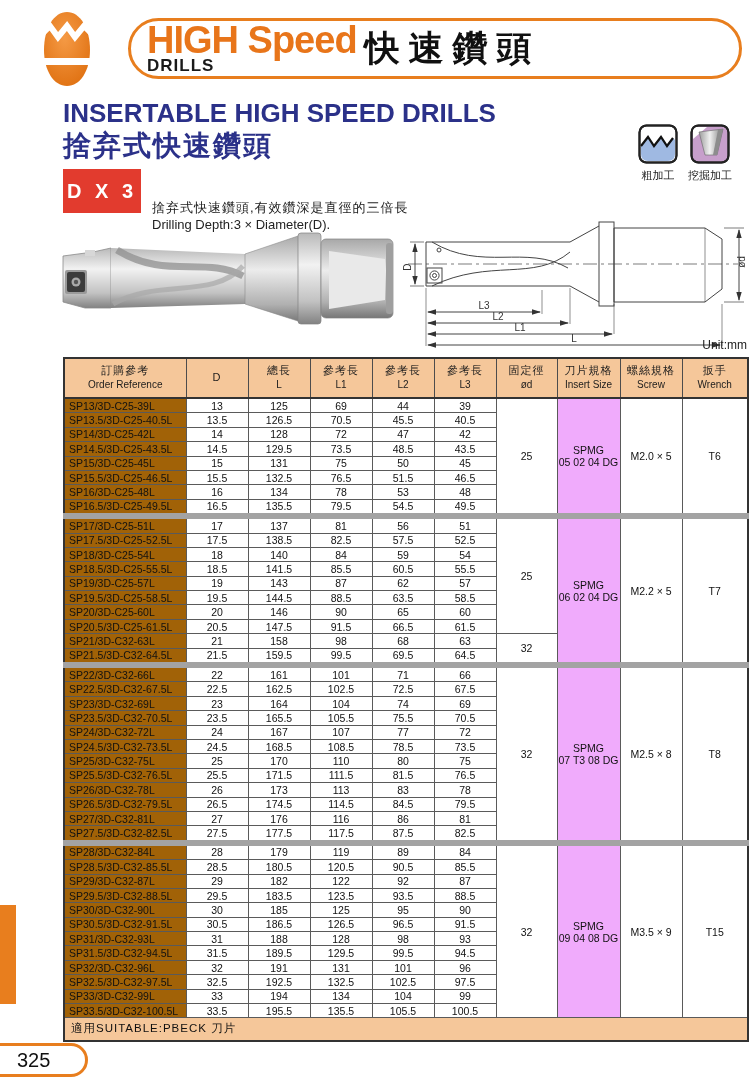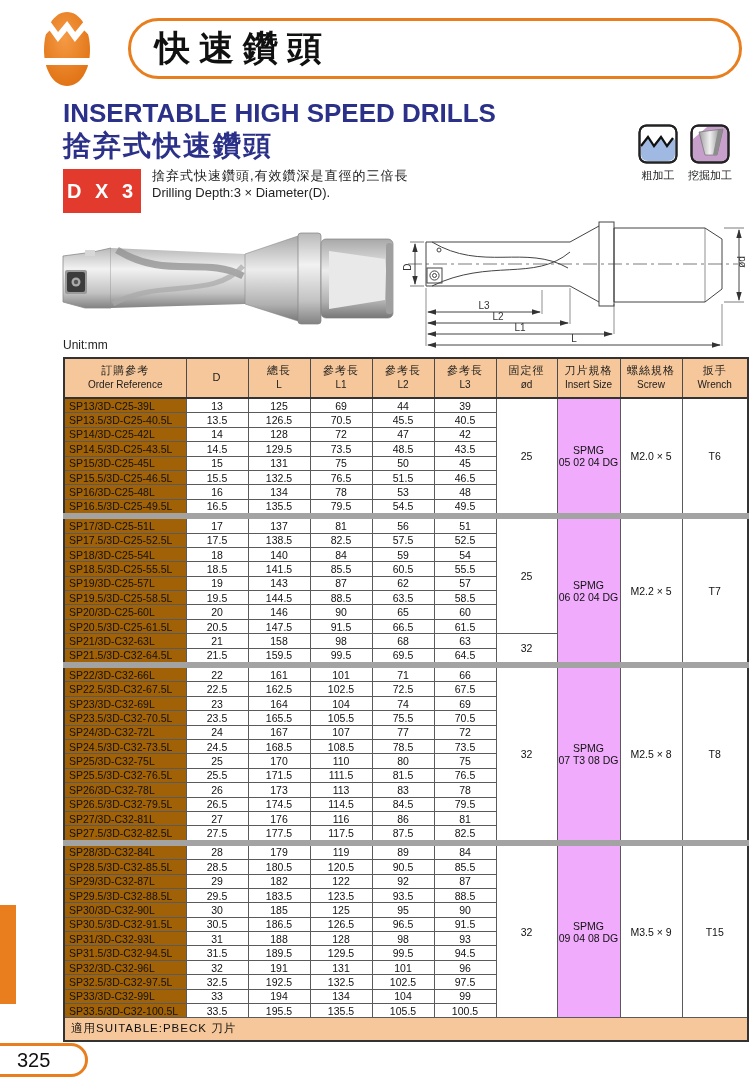--- a/index.html
+++ b/index.html
@@ -17,31 +17,31 @@
   .banner-zh{font-size:35px;font-weight:bold;color:#101010;letter-spacing:9px;margin-left:8px;white-space:nowrap;}
 
   
   .sec-en{position:absolute;left:63px;top:98px;font-size:26px;font-weight:bold;color:#2B3189;letter-spacing:0px;}
   .sec-zh{position:absolute;left:63px;top:127px;font-size:28px;font-weight:bold;color:#2B3189;letter-spacing:2px;}
 
   
   .dx3{position:absolute;left:63px;top:169px;width:78px;height:44px;background:#E23B2E;color:#fff;
        display:flex;align-items:center;justify-content:center;font-size:20px;font-weight:bold;letter-spacing:4px;}
   .dx3-desc{position:absolute;left:152px;top:167px;font-size:13px;color:#222;line-height:1.32;}
-  .dx3-desc .zh{letter-spacing:1px;}
+  .dx3-desc .zh{letter-spacing:1px;margin-top:32px;}
 
   
   .mico{position:absolute;left:638px;top:124px;display:flex;gap:10px;}
   .mico .item{display:flex;flex-direction:column;align-items:center;}
   .mico .lbl{font-size:11px;color:#222;margin-top:4px;white-space:nowrap;}
 
   
   .photo{position:absolute;left:55px;top:214px;}
   .diagram{position:absolute;left:402px;top:210px;}
-  .unit{position:absolute;left:63px;top:338px;width:684px;font-size:12px;color:#222;}
+  .unit{position:absolute;left:63px;top:338px;width:684px;text-align:right;font-size:12px;color:#222;}
 
   
   table.spec{position:absolute;left:63px;top:357px;width:684px;border-collapse:collapse;
              table-layout:fixed;font-size:10.5px;color:#111;border:2px solid #333;}
   table.spec th{background:#F5C79A;border:1px solid #4c4c4c;border-bottom:2px solid #333;
                 font-weight:normal;color:#1c1c1c;height:36px;line-height:1.25;padding:1px 0;}
   table.spec th .h-zh{font-size:11px;letter-spacing:1px;}
   table.spec th .h-en{font-size:10px;}
   table.spec td{border:1px solid #5a5a5a;text-align:center;height:13.4px;line-height:12px;padding:0 1px;
                 white-space:nowrap;overflow:hidden;}
@@ -70,20 +70,24 @@
         <stop offset="0%" stop-color="#F59A45"></stop>
           <stop offset="100%" stop-color="#DE6E0E"></stop>
       </radialGradient>
     </defs>
     <path d="M25,1 C38,1 48,17 48,39 C48,60 38,75 25,75 C12,75 2,60 2,39 C2,17 12,1 25,1 Z" fill="url(#gEgg)"></path>
     <polyline points="-2,25 8,15 16,26 25,15 33,26 42,15 52,25" fill="none" stroke="#fff" stroke-width="6"></polyline>
     <rect x="0" y="47" width="50" height="7" fill="#fff"></rect>
   </svg>
 
   <div class="banner">
+    <div class="banner-en">
+      <div class="banner-title-en">HIGH Speed</div>
+      <div class="banner-sub">DRILLS</div>
+    </div>
     <div class="banner-zh">快速鑽頭</div>
   </div>
 
   <div class="sec-en">INSERTABLE HIGH SPEED DRILLS</div>
   <div class="sec-zh">捨弃式快速鑽頭</div>
 
   <div class="dx3">D X 3</div>
   <div class="dx3-desc">
     <div class="zh">捨弃式快速鑽頭,有效鑽深是直徑的三倍長</div>
     <div class="en">Drilling Depth:3 × Diameter(D).</div>

